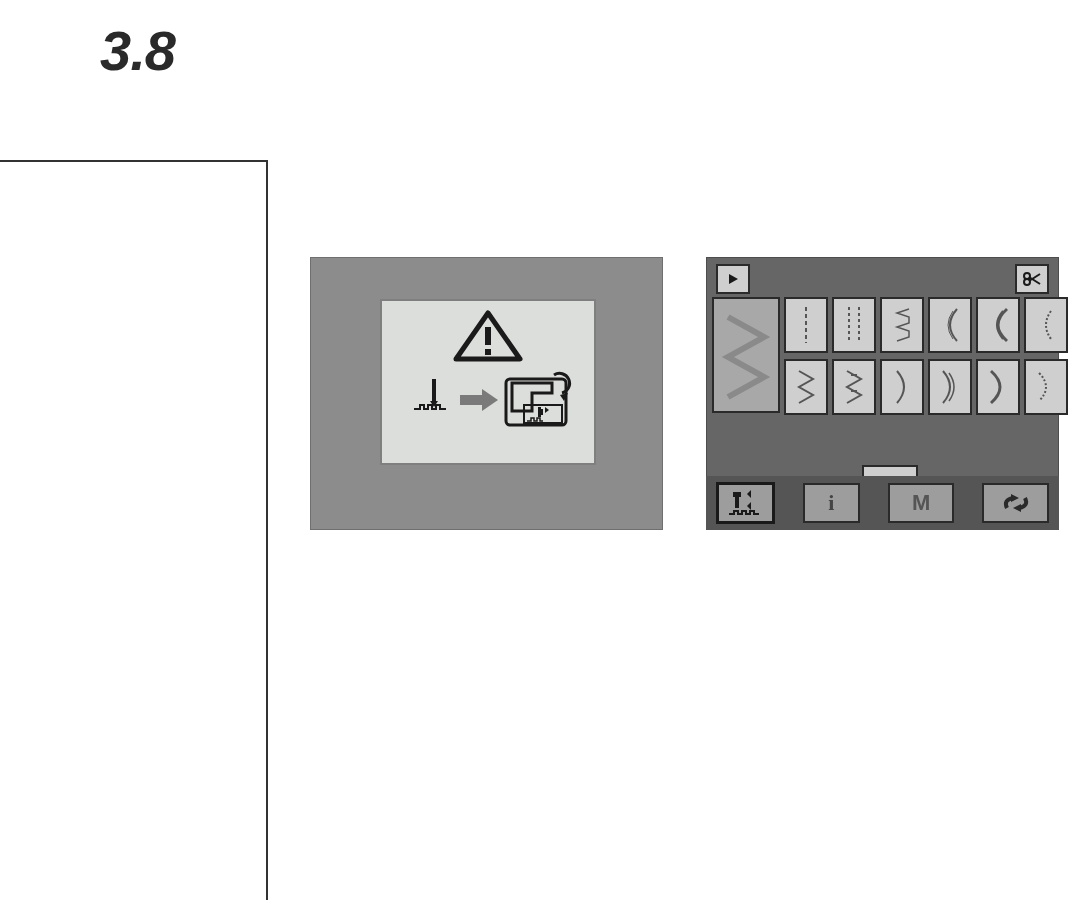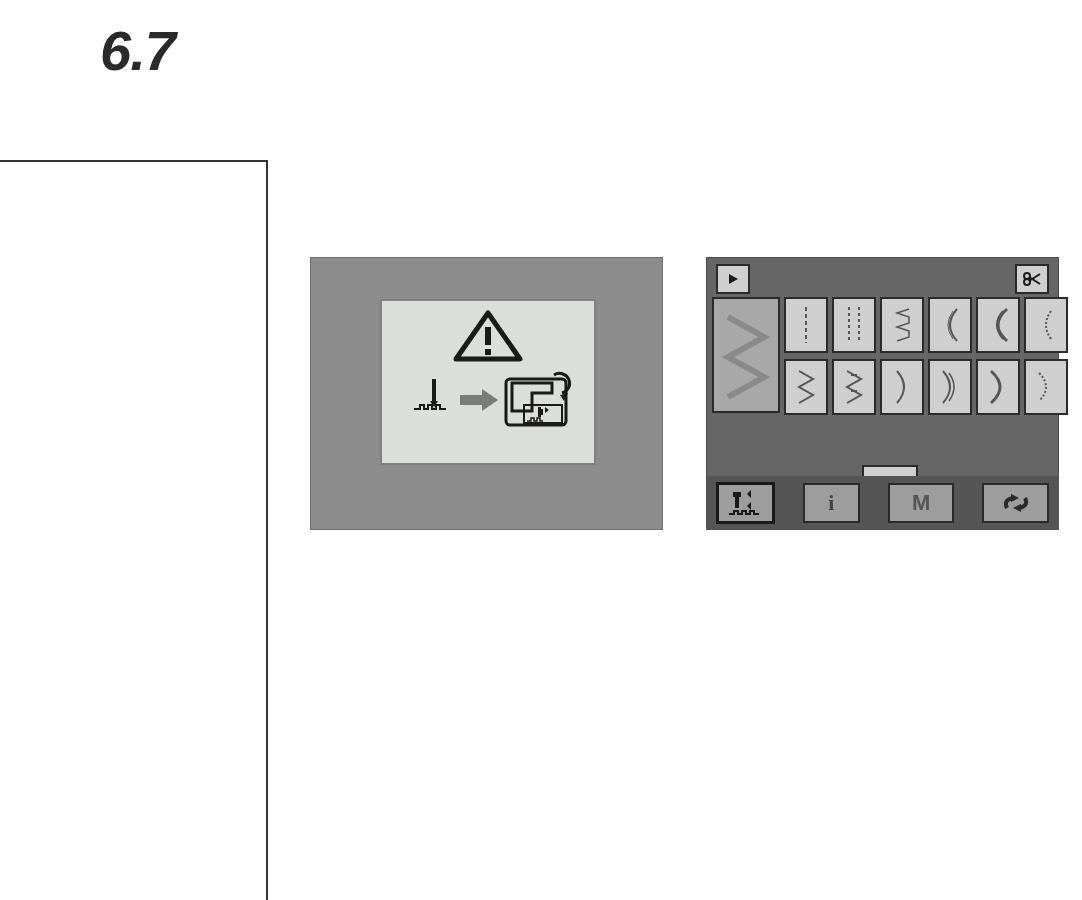--- a/index.html
+++ b/index.html
@@ -136,21 +136,21 @@
   .bottom-btn.selected { border-width:3px; border-color:#1a1a1a; }
   .bottom-btn.w54 { width:54px; }
   .bottom-btn.w64 { width:64px; }
 
   .m-letter { font-weight:900; font-size:22px; color:#555; }
   .i-letter { font-weight:900; font-size:22px; color:#444; font-family: Georgia, serif; }
 </style>
 </head>
 <body>
 
-<div class="section-number">6.7</div>
+<div class="section-number">3.8</div>
 <div class="horizontal-rule"></div>
 <div class="vertical-rule"></div>
 
 <div class="screen-left">
   <div class="warning-card">
     <svg width="212" height="162" viewBox="0 0 212 162">
 
       <g>
         <path d="M106 12 L138 58 L74 58 Z" fill="none" stroke="#1a1a1a" stroke-width="5" stroke-linejoin="round"></path>
         <rect x="103" y="26" width="6" height="18" fill="#1a1a1a"></rect>

